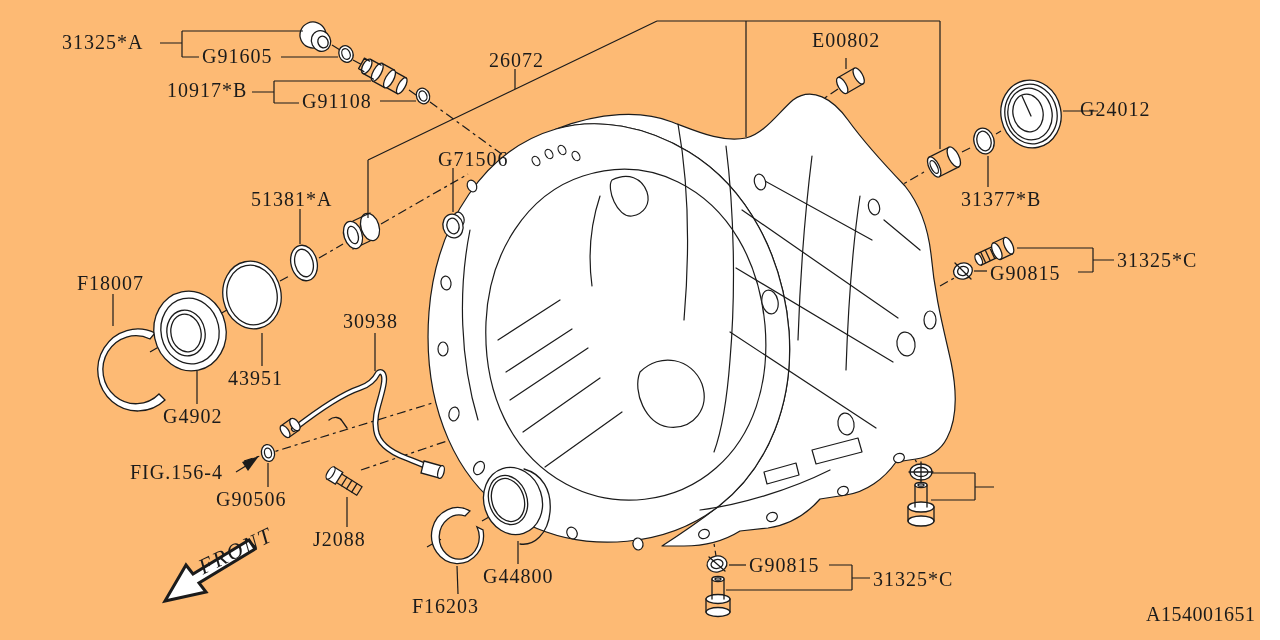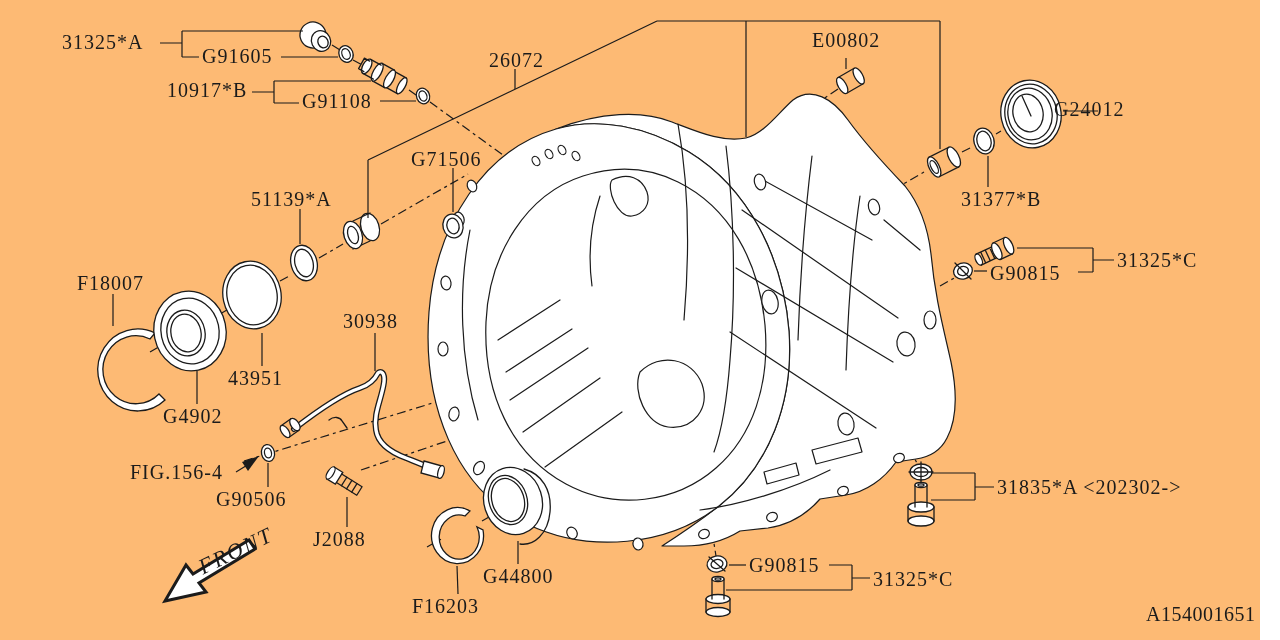--- a/index.html
+++ b/index.html
@@ -300,28 +300,27 @@
   <polygon points="259,456 242,462 248,471" fill="#1b1b1b"></polygon>
 
   <path d="M165,601 L186,565 L193,574 L249,540 L255,549 L199,583 L206,592 Z" fill="#ffffff" stroke="#1b1b1b" stroke-width="3" stroke-linejoin="miter"></path>
 </svg>
 
 <div class="lbl" style="left:62px;top:32px">31325*A</div>
 <div class="lbl" style="left:202px;top:46px">G91605</div>
 <div class="lbl" style="left:167px;top:80px">10917*B</div>
 <div class="lbl" style="left:302px;top:91px">G91108</div>
 <div class="lbl" style="left:489px;top:50px">26072</div>
-<div class="lbl" style="left:411px;top:149px">G71506</div>
-<div class="lbl" style="left:251px;top:189px">51139*A</div>
+<div class="lbl" style="left:438px;top:149px">G71506</div>
+<div class="lbl" style="left:251px;top:189px">51381*A</div>
 <div class="lbl" style="left:812px;top:30px">E00802</div>
-<div class="lbl" style="left:1054px;top:99px">G24012</div>
+<div class="lbl" style="left:1080px;top:99px">G24012</div>
 <div class="lbl" style="left:961px;top:189px">31377*B</div>
 <div class="lbl" style="left:1117px;top:250px">31325*C</div>
 <div class="lbl" style="left:990px;top:263px">G90815</div>
-<div class="lbl" style="left:997px;top:477px">31835*A &lt;202302-&gt;</div>
 <div class="lbl" style="left:749px;top:555px">G90815</div>
 <div class="lbl" style="left:873px;top:569px">31325*C</div>
 <div class="lbl" style="left:77px;top:273px">F18007</div>
 <div class="lbl" style="left:163px;top:406px">G4902</div>
 <div class="lbl" style="left:228px;top:368px">43951</div>
 <div class="lbl" style="left:343px;top:311px">30938</div>
 <div class="lbl" style="left:130px;top:462px">FIG.156-4</div>
 <div class="lbl" style="left:216px;top:489px">G90506</div>
 <div class="lbl" style="left:313px;top:529px">J2088</div>
 <div class="lbl" style="left:412px;top:596px">F16203</div>

